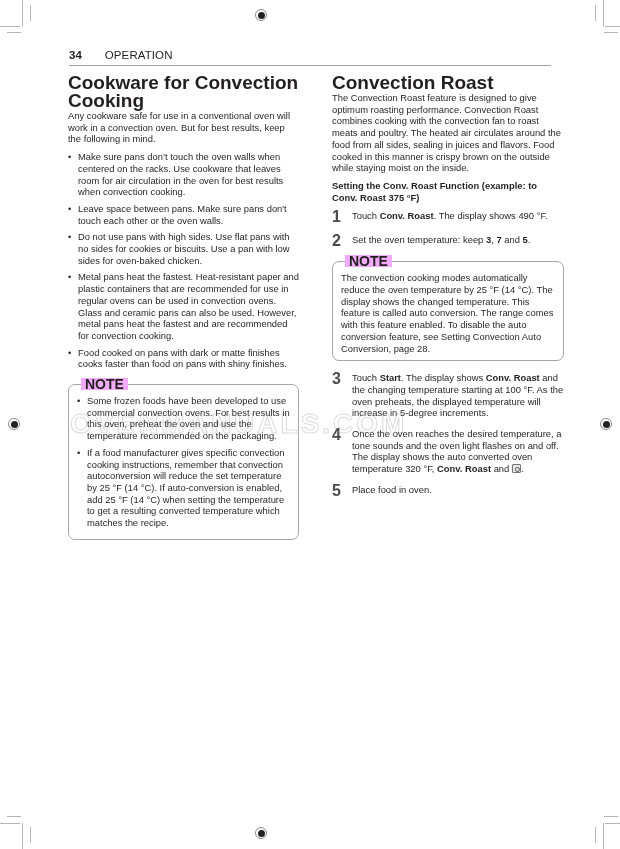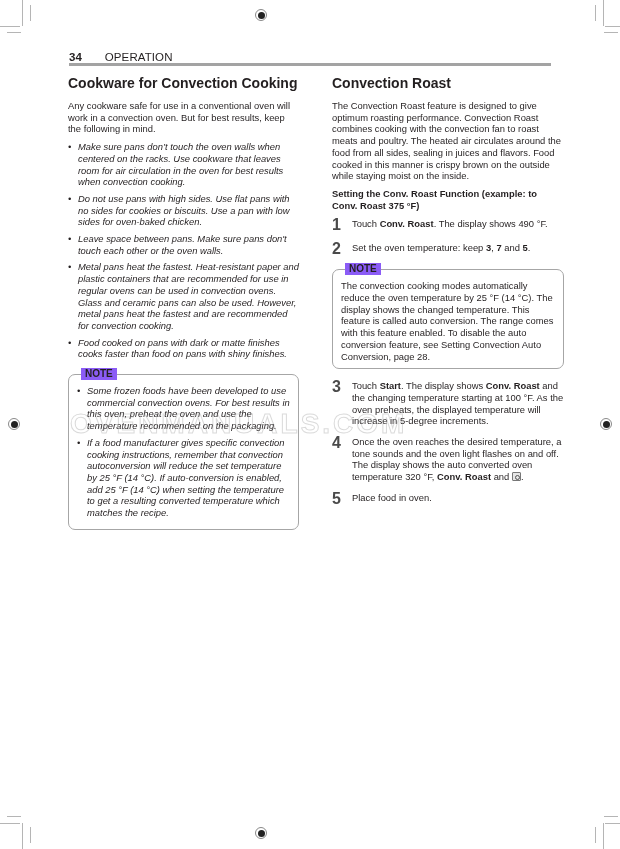--- a/index.html
+++ b/index.html
@@ -20,47 +20,47 @@
       border: 1px solid #8a8a8a; background: #fff;
       display: flex; align-items: center; justify-content: center;
     }
     .reg::after {
       content: ""; width: 7px; height: 7px; border-radius: 50%; background: #222;
     }
 
     
     .header {
       position: absolute; left: 69px; top: 49px; width: 482px;
-      height: 17px; border-bottom: 3px solid #a3a3a3;
-      display: flex; align-items: flex-end; font-size: 11.5px;
+      height: 17px; border-bottom: 1px solid #a3a3a3;
+      display: flex; align-items: flex-start; font-size: 11.5px;
     }
     .header .num { font-weight: bold; margin-right: 7px; }
     .header .sec { letter-spacing: 0.1px; padding-left: 16px; }
 
     
     .col { position: absolute; top: 74px; width: 232px; font-size: 9.4px; line-height: 11.7px; }
     .col.left { left: 68px; }
     .col.right { left: 332px; }
 
-    h2 { font-size: 14px; font-weight: bold; line-height: 18px; margin-bottom: 8px; color: #231f20; }
+    h2 { font-size: 19px; font-weight: bold; line-height: 18px; margin-bottom: 0; color: #231f20; }
     p.body { margin-bottom: 6px; }
 
-    ul.bullets { list-style: none; font-style: italic; }
+    ul.bullets { list-style: none; }
     ul.bullets li { position: relative; padding-left: 10px; margin-bottom: 5px; }
     ul.bullets li::before {
       content: "•"; position: absolute; left: 0; top: 0;
     }
 
     .note {
       position: relative; border: 1px solid #a6a6a6; border-radius: 7px;
       padding: 10px 8px 6px 8px; margin-top: 14px;
     }
     .note .note-label {
-      position: absolute; top: -7px; left: 12px; background: #8b5cf6;
-      padding: 0 4px; font-weight: bold; font-size: 10px; line-height: 12px;
+      position: absolute; top: -7px; left: 12px; background: #f0abfc;
+      padding: 0 4px; font-weight: bold; font-size: 14px; line-height: 12px;
     }
     .note.left-note { width: 231px; }
     .note.right-note { width: 232px; margin-top: 12px; margin-bottom: 9px; }
 
     h3 { font-size: 9.4px; font-weight: bold; line-height: 11.7px; margin-top: 0; margin-bottom: 5px; }
 
     .step { display: flex; margin-bottom: 7px; }
     .step .sn {
       width: 20px; flex-shrink: 0; font-size: 16px; font-weight: bold;
       color: #4a4a4a; line-height: 16px; margin-top: 1px;
@@ -119,22 +119,22 @@
   <div class="header">
     <span class="num">34</span>
     <span class="sec">OPERATION</span>
   </div>
 
   <div class="col left">
     <h2>Cookware for Convection Cooking</h2>
     <p class="body">Any cookware safe for use in a conventional oven will work in a convection oven. But for best results, keep the following in mind.</p>
     <ul class="bullets">
       <li>Make sure pans don’t touch the oven walls when centered on the racks. Use cookware that leaves room for air circulation in the oven for best results when convection cooking.</li>
+      <li>Leave space between pans. Make sure pans don't touch each other or the oven walls.</li>
       <li>Do not use pans with high sides. Use flat pans with no sides for cookies or biscuits. Use a pan with low sides for oven-baked chicken.</li>
-      <li>Leave space between pans. Make sure pans don't touch each other or the oven walls.</li>
       <li>Metal pans heat the fastest. Heat-resistant paper and plastic containers that are recommended for use in regular ovens can be used in convection ovens. Glass and ceramic pans can also be used. However, metal pans heat the fastest and are recommended for convection cooking.</li>
       <li>Food cooked on pans with dark or matte finishes cooks faster than food on pans with shiny finishes.</li>
     </ul>
     <div class="note left-note">
       <span class="note-label">NOTE</span>
       <ul class="bullets">
         <li>Some frozen foods have been developed to use commercial convection ovens. For best results in this oven, preheat the oven and use the temperature recommended on the packaging.</li>
         <li style="margin-bottom:4px;">If a food manufacturer gives specific convection cooking instructions, remember that convection autoconversion will reduce the set temperature by 25 °F (14 °C). If auto-conversion is enabled, add 25 °F (14 °C) when setting the temperature to get a resulting converted temperature which matches the recipe.</li>
       </ul>
     </div>

